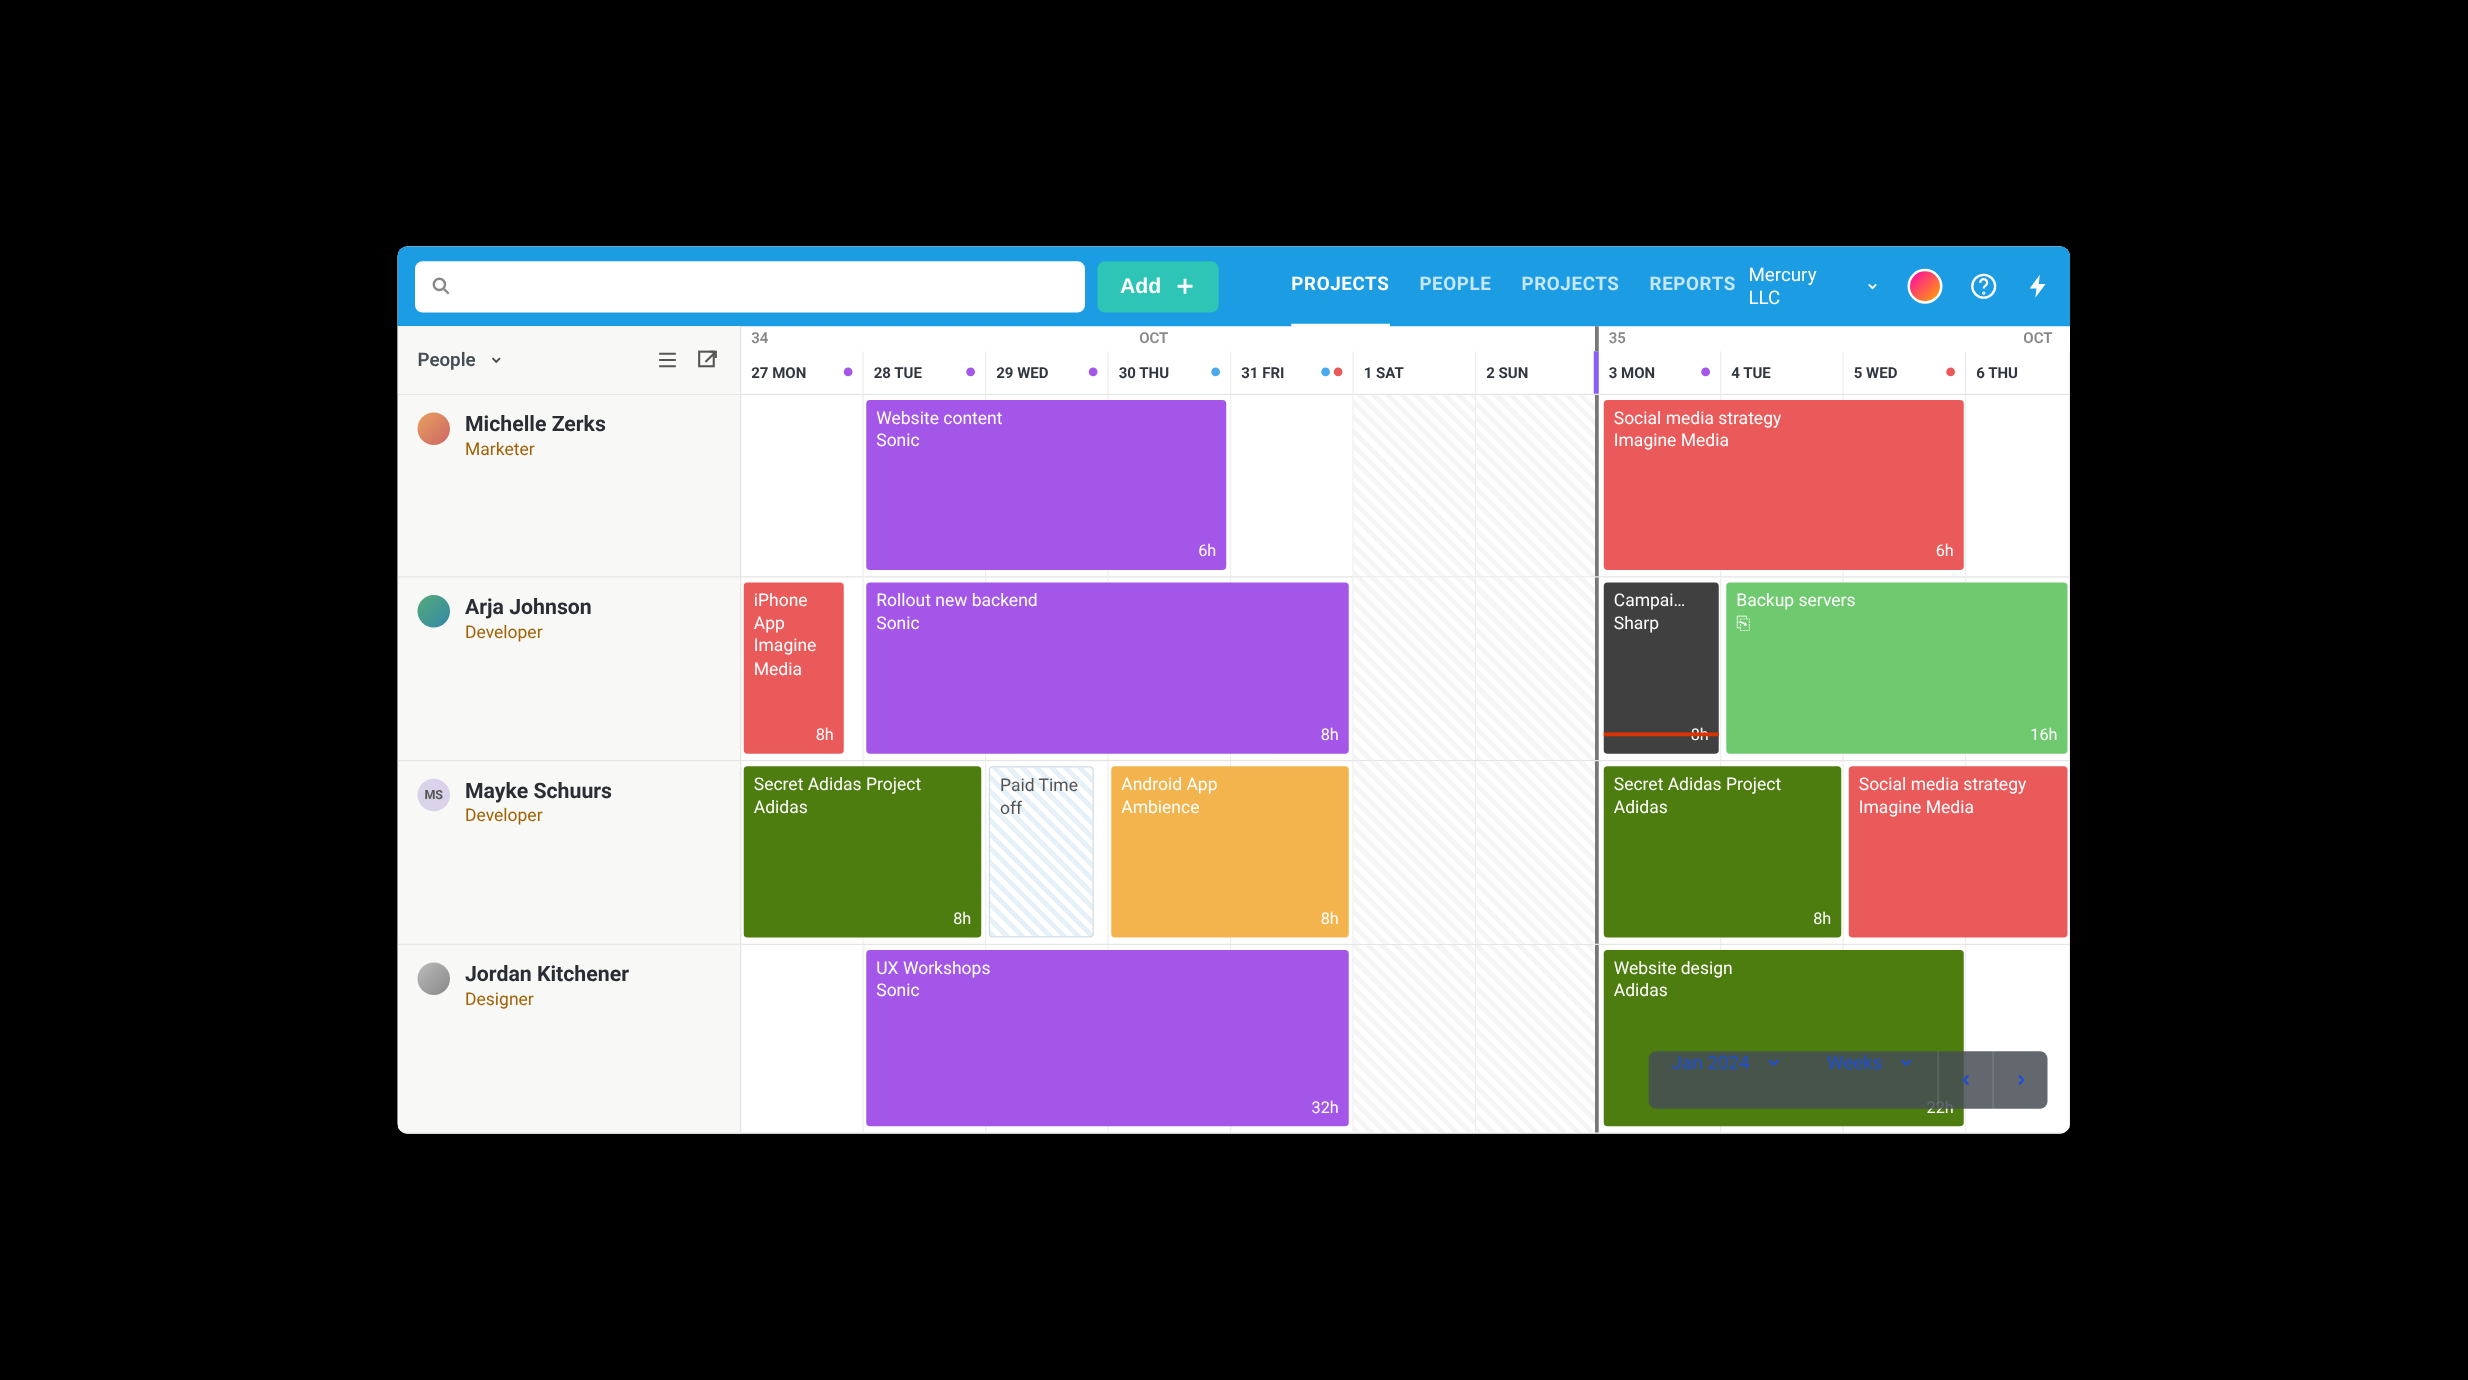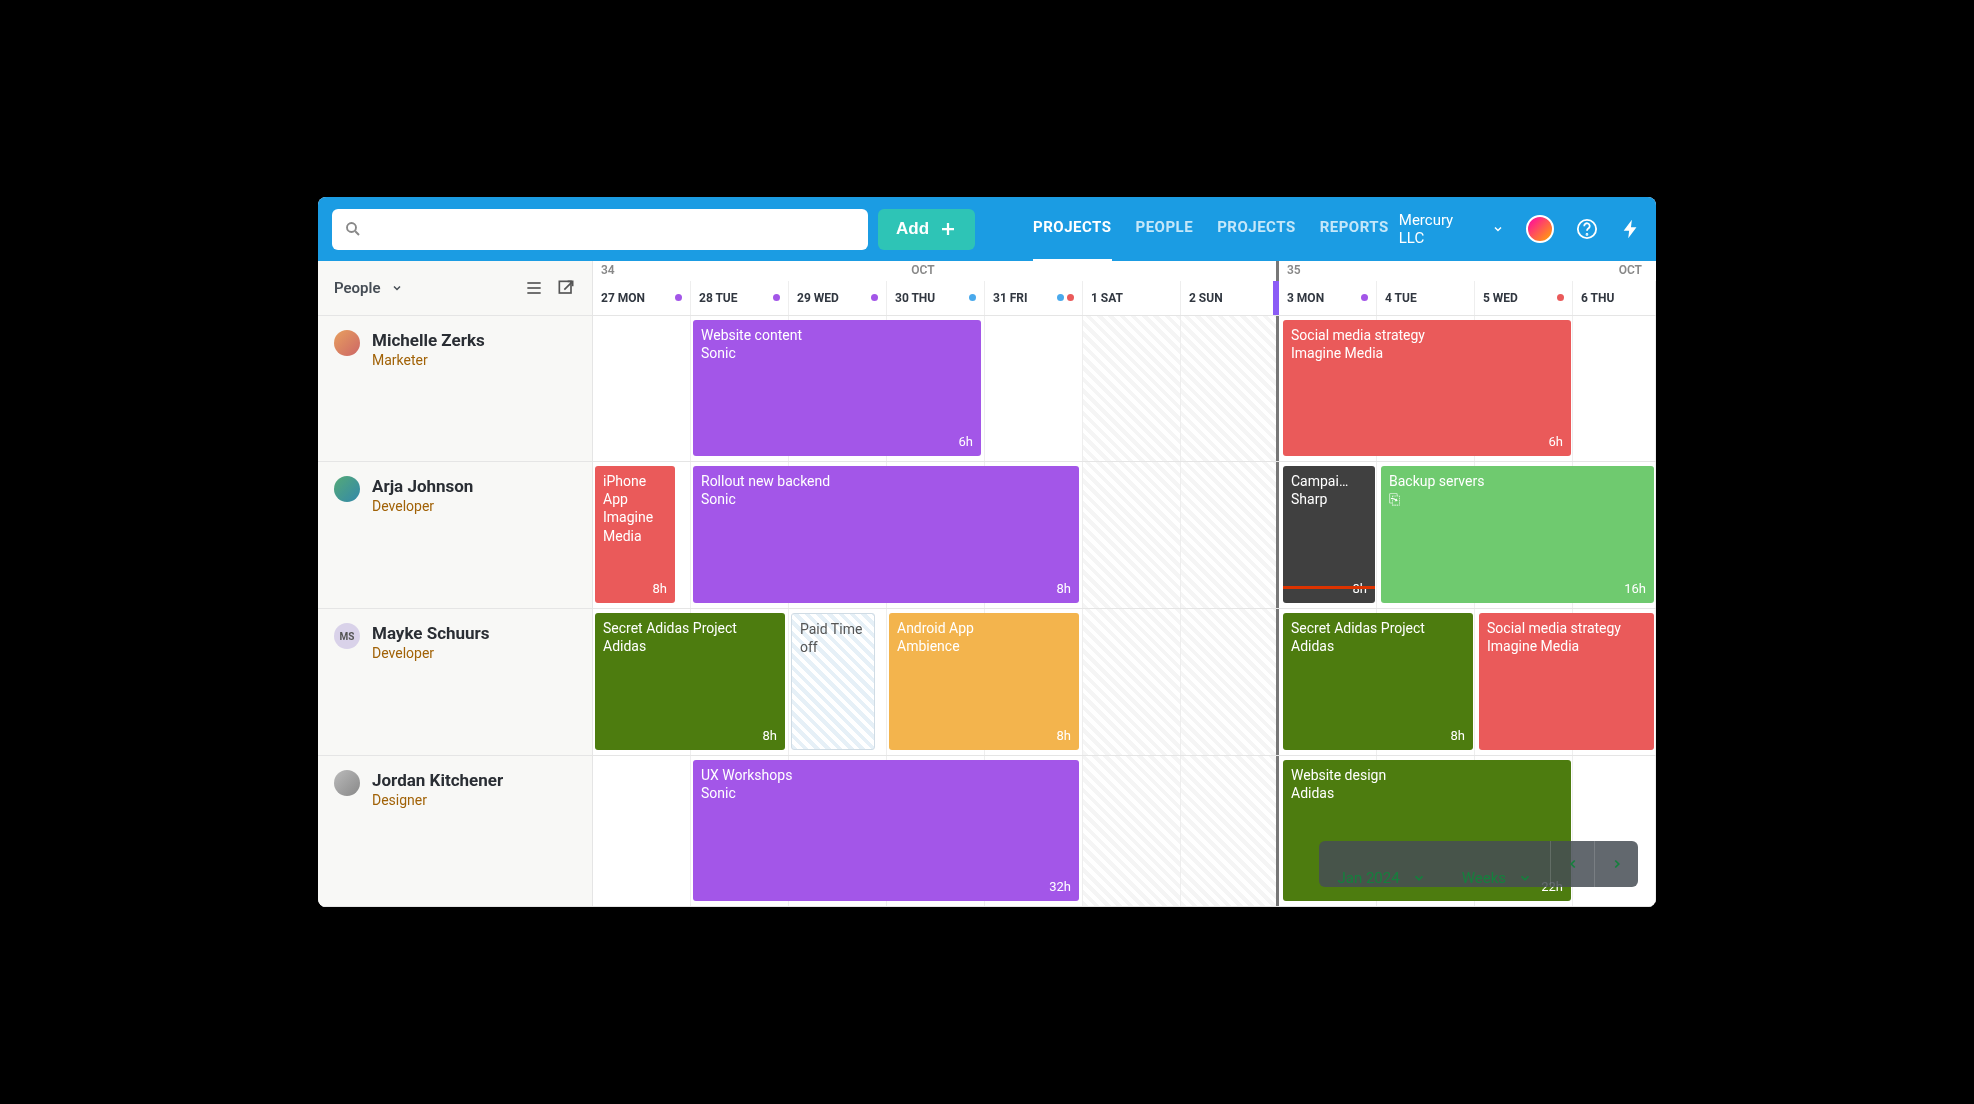--- a/index.html
+++ b/index.html
@@ -41,21 +41,21 @@
 .dot { width: 7px; height: 7px; border-radius: 50%; }
 .dot.purple { background: #a356e8; }
 .dot.blue { background: #49a9ec; }
 .dot.red { background: #ea5a5a; }
 .c0 { width: 98px; }
 .c1 { width: 98px; }
 .c2 { width: 98px; }
 .c3 { width: 98px; }
 .c4 { width: 98px; }
 .c5 { width: 98px; }
-.c6 { width: 98px; border-right: 6px solid #8b5cf6; }
+.c6 { width: 98px; border-right: 4px solid #8b5cf6; }
 .c7 { width: 98px; }
 .c8 { width: 98px; }
 .c9 { width: 98px; }
 .c10 { flex: 1; }
 
 
 .body { flex: 1; display: flex; overflow: hidden; position: relative; }
 .sidebar { width: 275px; background: #f8f8f6; border-right: 1px solid #e5e5e5; }
 .person-row { border-bottom: 1px solid #e5e5e5; display: flex; padding: 14px 16px; gap: 12px; }
 .person-avatar { width: 26px; height: 26px; border-radius: 50%; background: #d9d2e9; display: flex; align-items: center; justify-content: center; font-size: 10px; font-weight: 700; color: #555; flex-shrink: 0; }
@@ -96,21 +96,21 @@
 .col.c3 { width: 98px; }
 .col.c4 { width: 98px; }
 .col.c5 { width: 98px; }
 .col.c6 { width: 98px; }
 .col.c7 { width: 98px; }
 .col.c8 { width: 98px; }
 .col.c9 { width: 98px; }
 .col.c10 { flex: 1; }
 
 
-.floatnav { position: absolute; right: 18px; bottom: 20px; background: rgba(70,77,85,0.85); border-radius: 6px; height: 46px; display: flex; align-items: flex-end; color: #15803d; font-size: 15px; }
+.floatnav { position: absolute; right: 18px; bottom: 20px; background: rgba(70,77,85,0.85); border-radius: 6px; height: 46px; display: flex; align-items: flex-start; color: #1d4ed8; font-size: 15px; }
 .floatnav .seg { padding: 0 18px; display: flex; align-items: center; gap: 12px; cursor: pointer; }
 .floatnav .chev { width: 44px; display: flex; align-items: center; justify-content: center; cursor: pointer; border-left: 1px solid rgba(255,255,255,0.15); height: 100%; }
 .floatnav svg { width: 14px; height: 14px; }
 </style>
 </head>
 <body>
 
 <div class="window">
   <div class="header">
     <div class="search-box">

